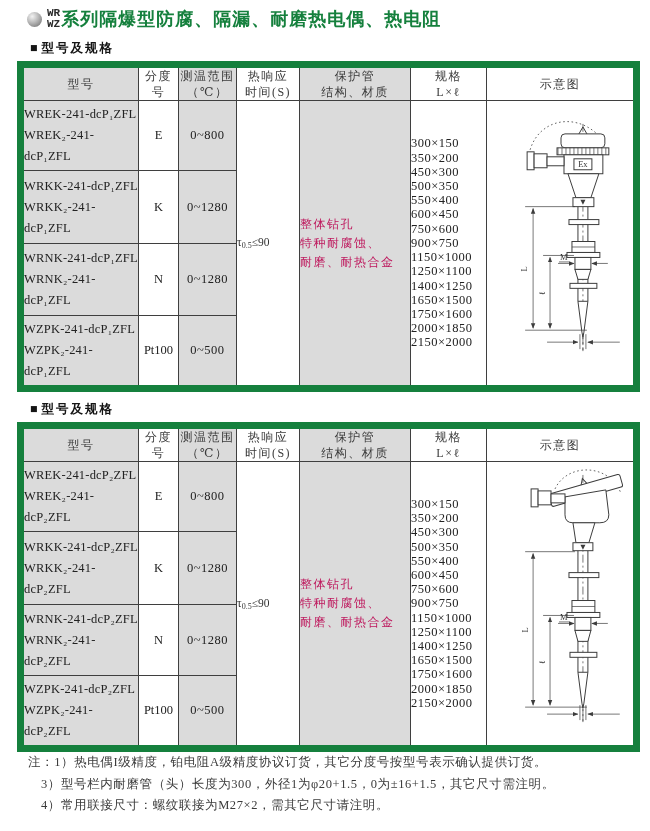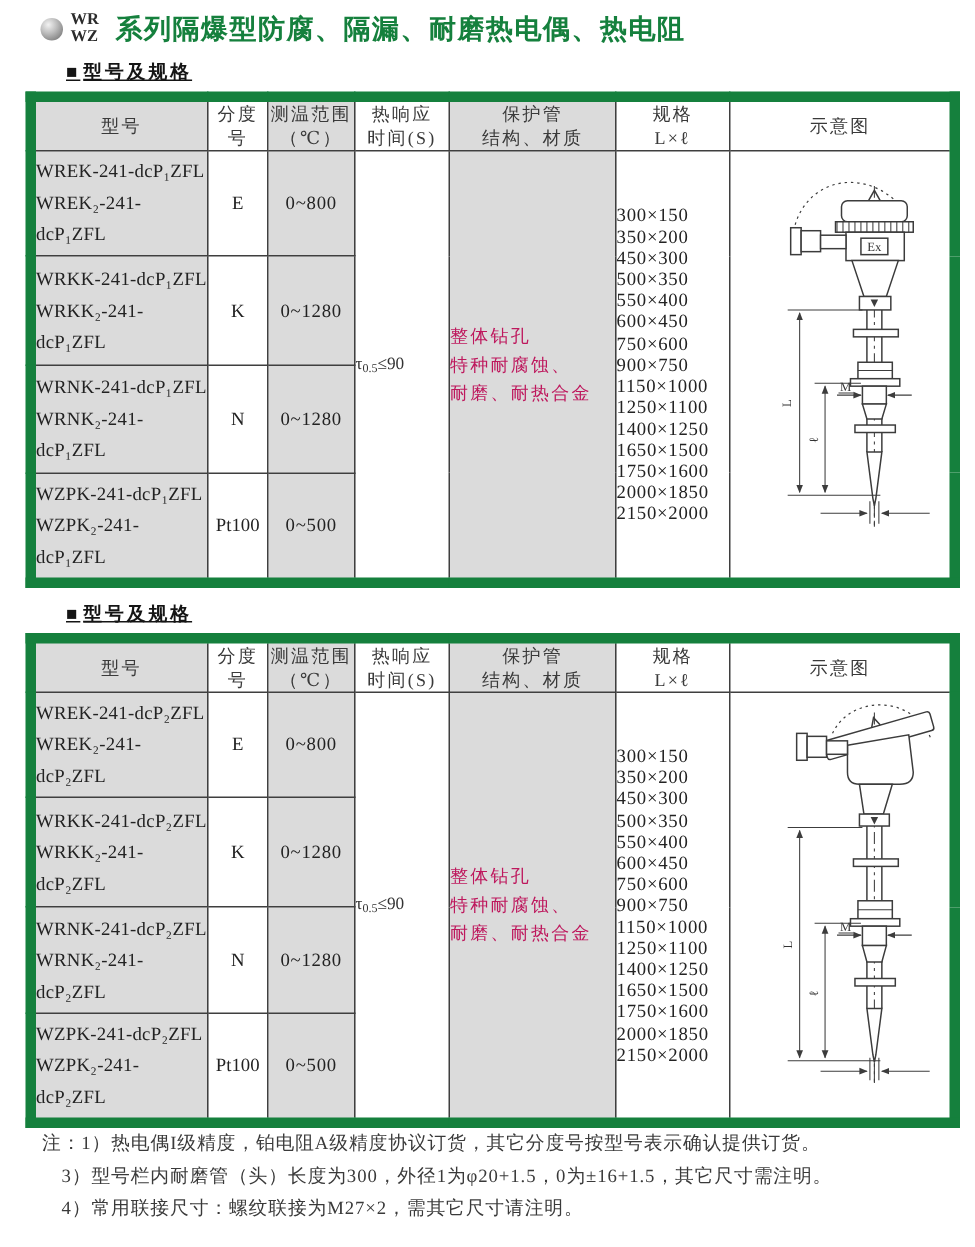--- a/index.html
+++ b/index.html
@@ -3,26 +3,26 @@
 <meta charset="utf-8">
 <style>
   html,body{margin:0;padding:0;background:#fff;}
   .page{position:relative;width:650px;height:831px;background:#ffffff;overflow:hidden;
         font-family:"Liberation Serif","DejaVu Serif",serif;color:#333;}
   
   .logo-row{position:absolute;left:27px;top:7px;display:flex;align-items:center;}
   .sphere{width:15px;height:15px;border-radius:50%;
           background:radial-gradient(circle at 35% 30%, #f2f2f2 0%, #bdbdbd 40%, #8a8a8a 75%, #6f6f6f 100%);
           margin-right:5px;flex:0 0 auto;}
-  .logo-stack{font-family:Liberation Serif, serif;font-weight:bold;
-              font-size:11px;line-height:11px;color:#2b2b2b;margin-right:11px;white-space:pre-line;}
+  .logo-stack{font-family:Liberation Mono, monospace;font-weight:bold;
+              font-size:11px;line-height:11px;color:#2b2b2b;margin-right:1px;white-space:pre-line;}
   .main-title{font-family:"Liberation Sans","DejaVu Sans",sans-serif;font-weight:bold;
               font-size:18px;color:#15803d;letter-spacing:1px;white-space:nowrap;}
-  .section{position:absolute;left:44px;font-family:"Liberation Sans","DejaVu Sans",sans-serif;
-           font-weight:bold;font-size:12.5px;color:#151515;letter-spacing:2px;text-decoration:underline;}
+  .section{position:absolute;left:30px;font-family:"Liberation Sans","DejaVu Sans",sans-serif;
+           font-weight:bold;font-size:12.5px;color:#151515;letter-spacing:2px;}
   .section .sq{margin-right:2px;}
   .sec1{top:40px;} .sec2{top:401px;}
   
   .tbl-wrap1{position:absolute;left:17px;top:61px;}
   .tbl-wrap2{position:absolute;left:17px;top:422px;}
   table.spec{border-collapse:collapse;table-layout:fixed;width:616px;border:7px solid #15803d;}
   table.spec th,table.spec td{border:1px solid #3f3f3f;padding:0;vertical-align:middle;font-weight:normal;}
   .gray{background:#dbdbdb;}
   tr.head{height:36px;}
   tr.r0{height:70px;} tr.r1{height:73px;} tr.r2{height:71px;} tr.r3{height:73px;}

